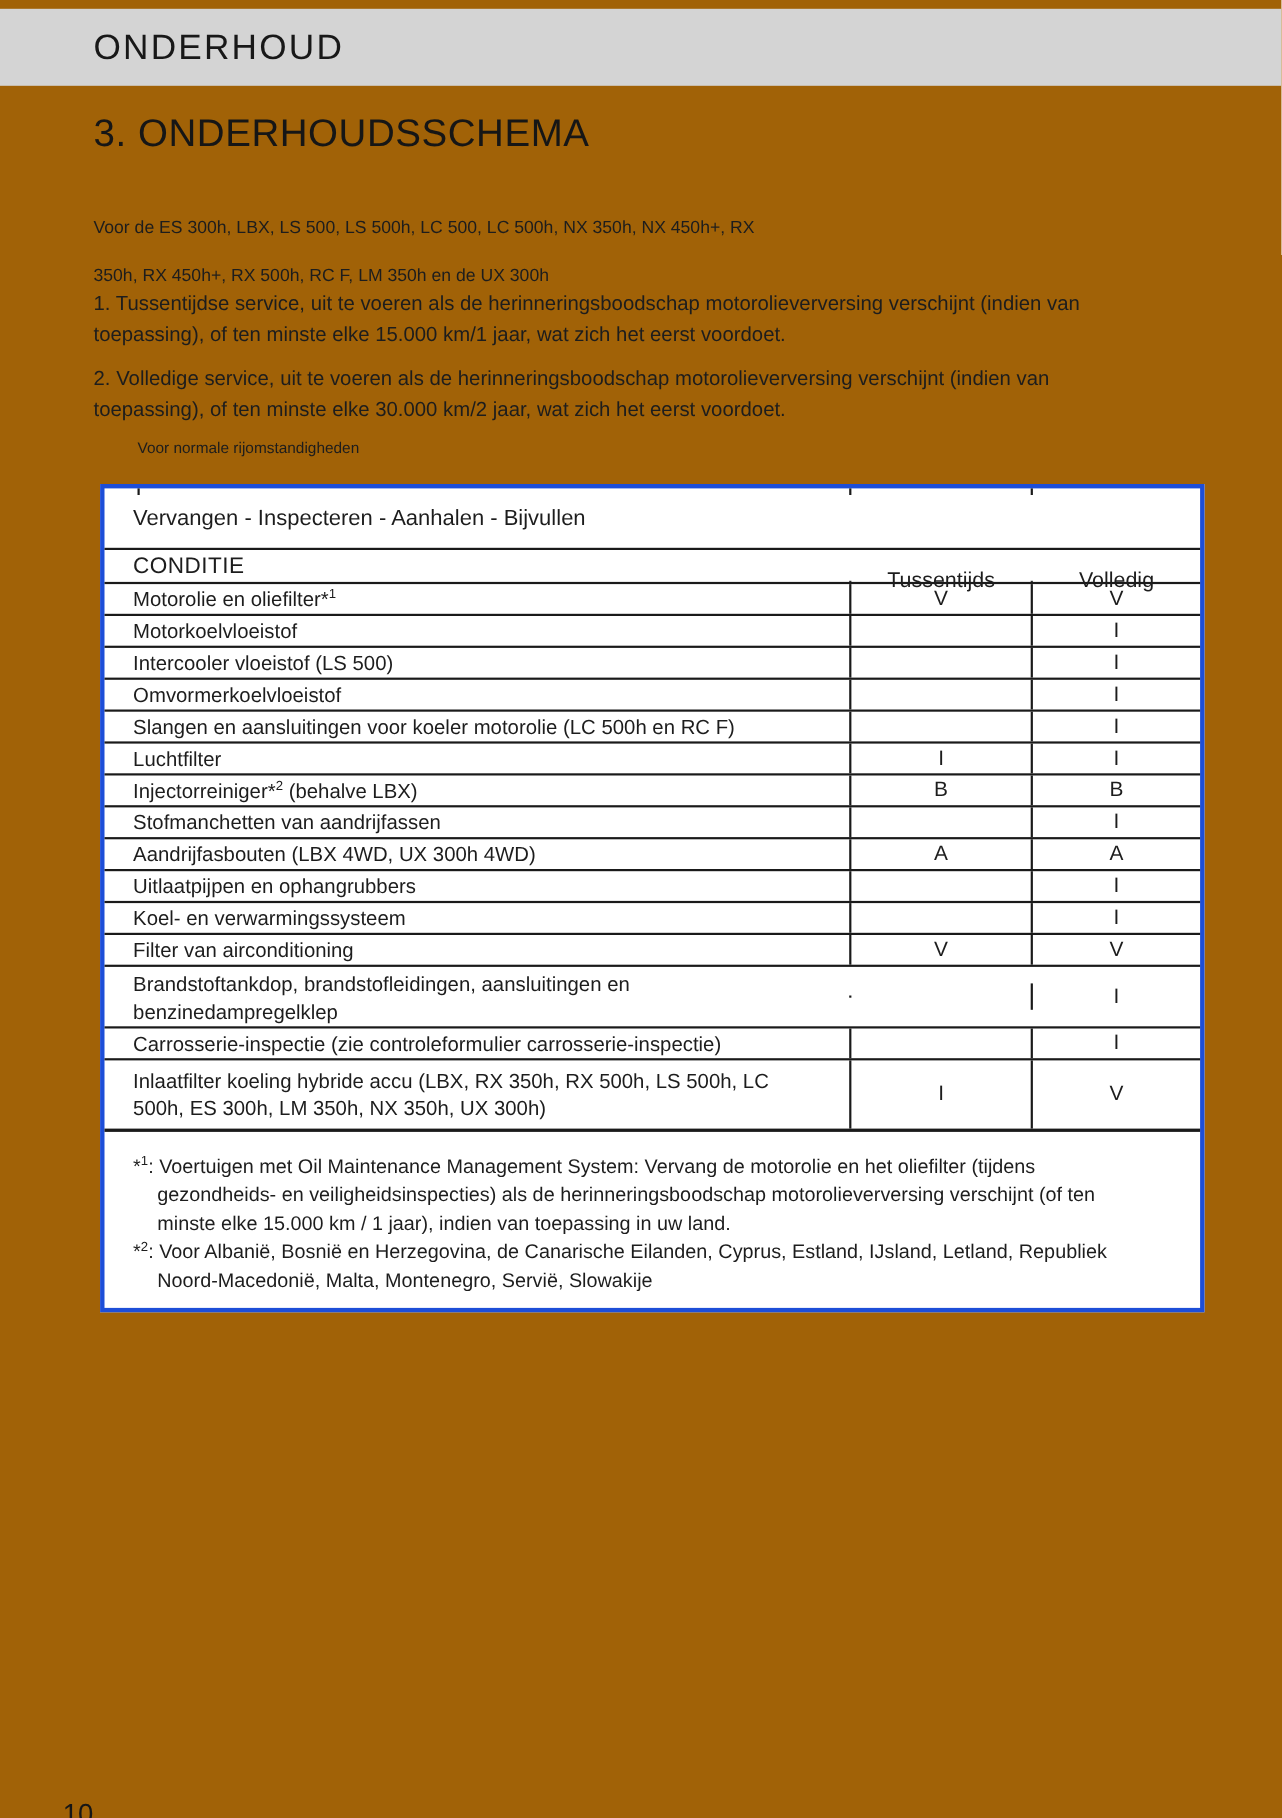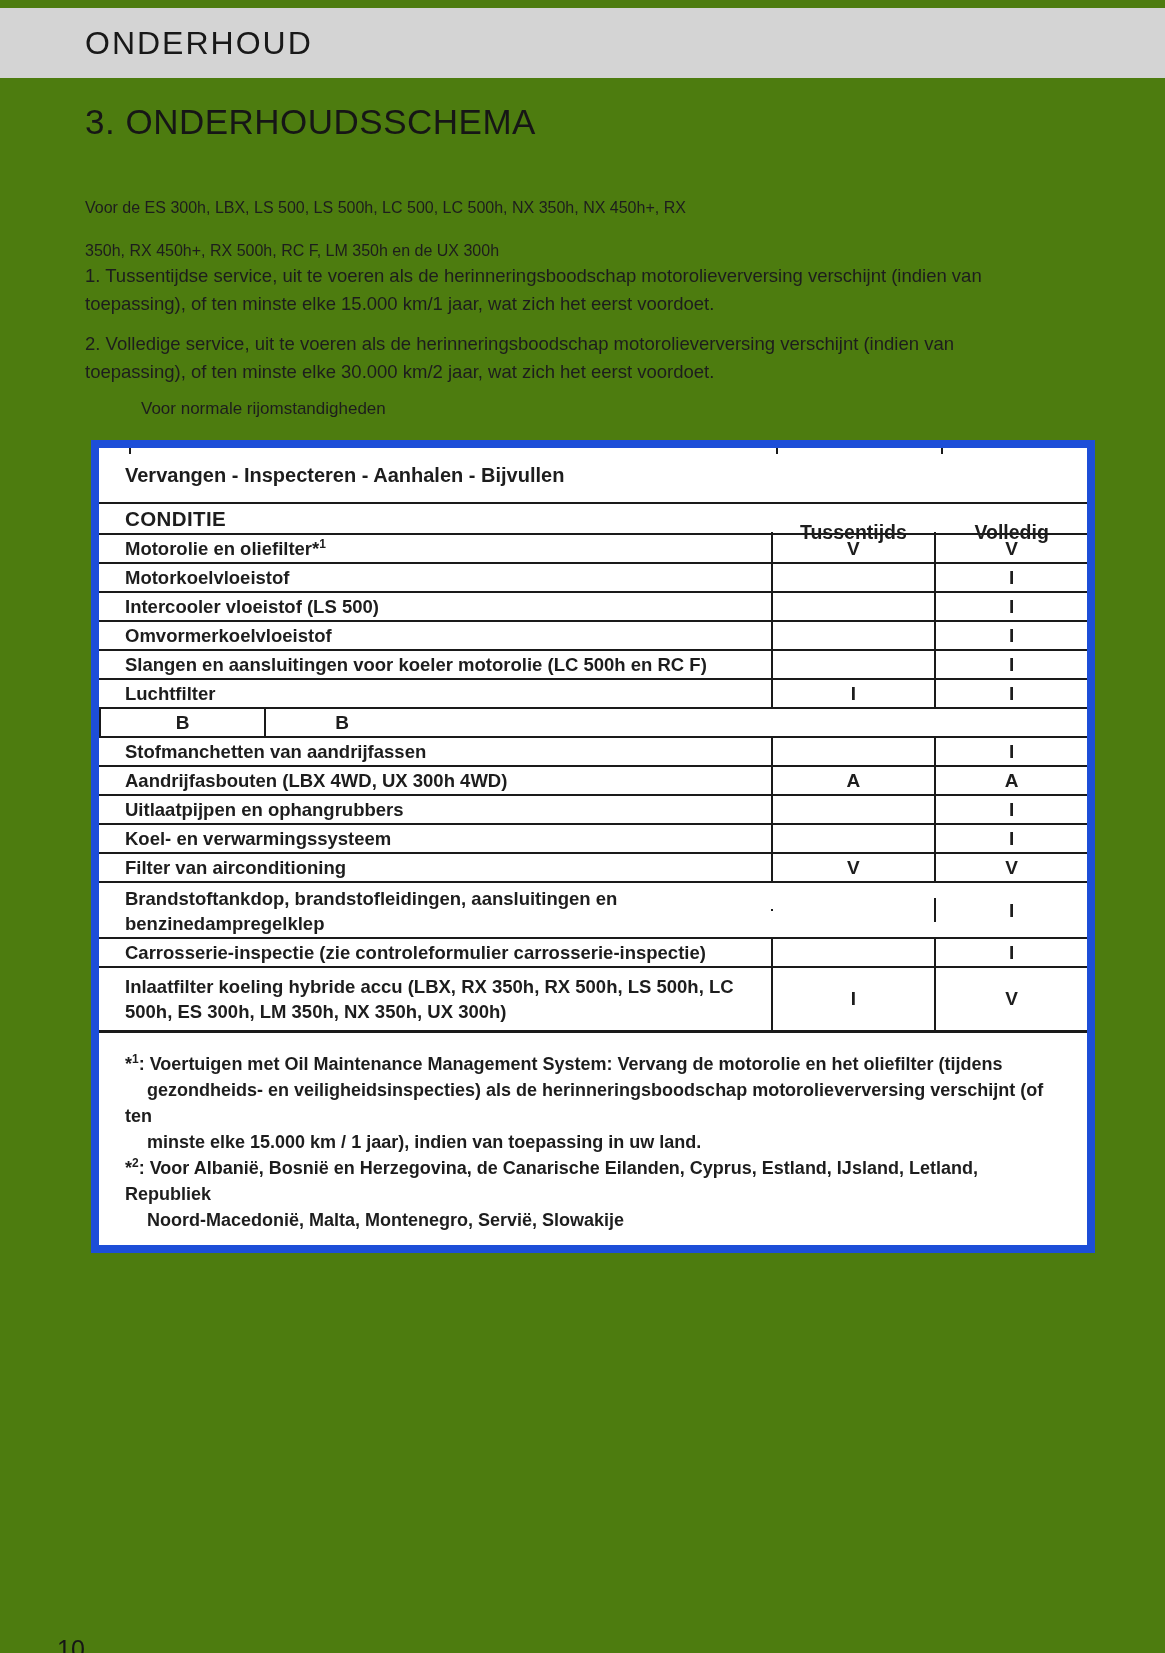--- a/index.html
+++ b/index.html
@@ -1,31 +1,31 @@
 <!DOCTYPE html>
 <html><head>
 <meta charset="utf-8">
 <style>
   html,body { margin:0; padding:0; background:#ffffff; }
   .page {
-    position:relative; width:1165px; height:1653px; background:#4d7c0f;
+    position:relative; width:1165px; height:1653px; background:#a16207;
     font-family:"Liberation Sans", sans-serif; color:#1d1d1d; overflow:hidden;
   }
   .header-bar { position:absolute; top:8px; left:0; width:1165px; height:70px; background:#d4d4d4; }
   .header-bar-title { position:absolute; left:85px; top:0; line-height:70px; font-size:32px; letter-spacing:2px; color:#181818; }
 
   .doc-title { position:absolute; left:85px; top:102px; font-size:35px; letter-spacing:0.5px; color:#161616; }
   .subtitle { position:absolute; left:85px; top:186px; font-size:16px; line-height:43px; }
   .intro { position:absolute; left:85px; top:262px; width:1020px; }
   .para { font-size:18.5px; line-height:28px; margin:0 0 12px 0; }
-  .table-caption { position:absolute; left:141px; top:399px; font-size:17px; }
+  .table-caption { position:absolute; left:125px; top:399px; font-size:14px; }
 
   .schedule {
     position:absolute; left:91px; top:440px; width:1004px;
-    border:8px solid #1d4ed8; box-sizing:border-box; background:#ffffff;font-weight:bold;
+    border:4px solid #1d4ed8; box-sizing:border-box; background:#ffffff;
   }
   .legend-row {
     position:relative; height:54px; display:flex; align-items:center;
     padding-left:26px; font-size:20px; border-bottom:2px solid #1a1a1a; box-sizing:content-box;
   }
   .tick { position:absolute; top:0; width:2px; height:6px; background:#1a1a1a; }
   .tick.t1 { left:30px; } .tick.t2 { left:677px; } .tick.t3 { left:842px; }
 
   .t-row { display:flex; border-bottom:2px solid #1a1a1a; }
   .head-row { height:29px; }
@@ -124,20 +124,23 @@
           <div class="c-val c-last">I</div>
         </div>
         <div class="t-row row-single">
           <div class="c-cond">
             <span>Luchtfilter</span>
           </div>
           <div class="c-val">I</div>
           <div class="c-val c-last">I</div>
         </div>
         <div class="t-row row-single">
+          <div class="c-cond">
+            <span>Injectorreiniger*<sup>2</sup> (behalve LBX)</span>
+          </div>
           <div class="c-val">B</div>
           <div class="c-val c-last">B</div>
         </div>
         <div class="t-row row-single">
           <div class="c-cond">
             <span>Stofmanchetten van aandrijfassen</span>
           </div>
           <div class="c-val"></div>
           <div class="c-val c-last">I</div>
         </div>

